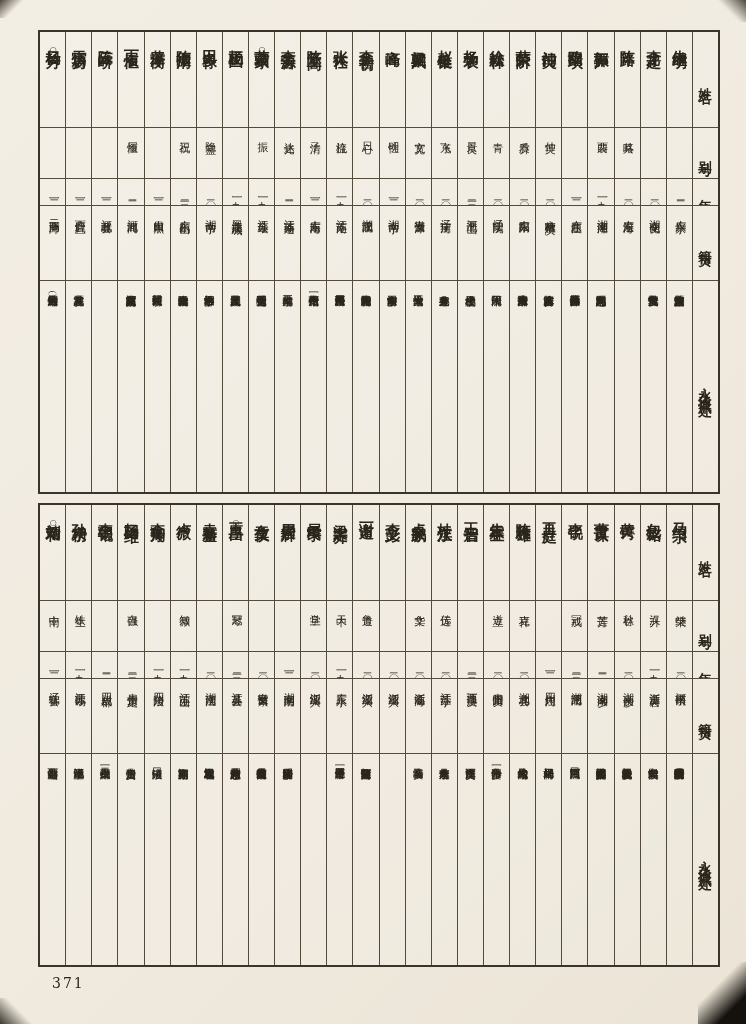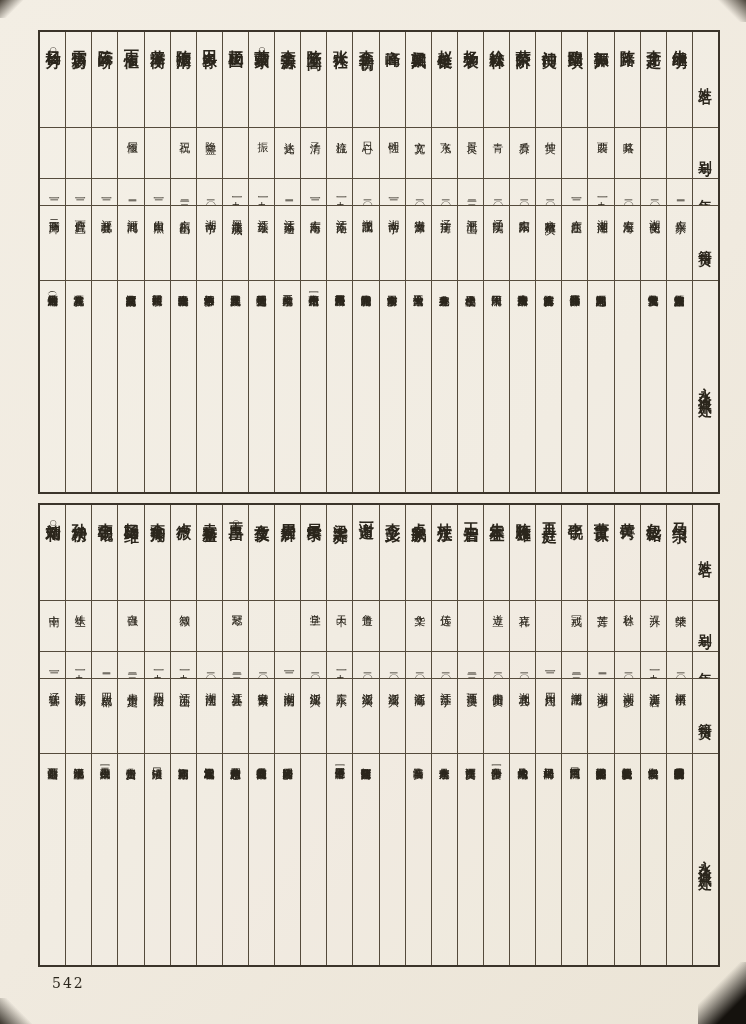--- a/index.html
+++ b/index.html
@@ -947,19 +947,19 @@
       <span class="v">二一</span>
     </div>
     <div class="cell native">
       <span class="v">辽宁锦县</span>
     </div>
     <div class="cell addr">
       <span class="v">锦县石山站万芝堂</span>
     </div>
   </div>
       </section>
-    <div class="pageno">542</div>
+    <div class="pageno">371</div>
   </div>
   <div class="art tl"></div>
   <div class="art tr"></div>
   <div class="art br"></div>
   <div class="art bl"></div>
 </div>
 
 </body></html>

